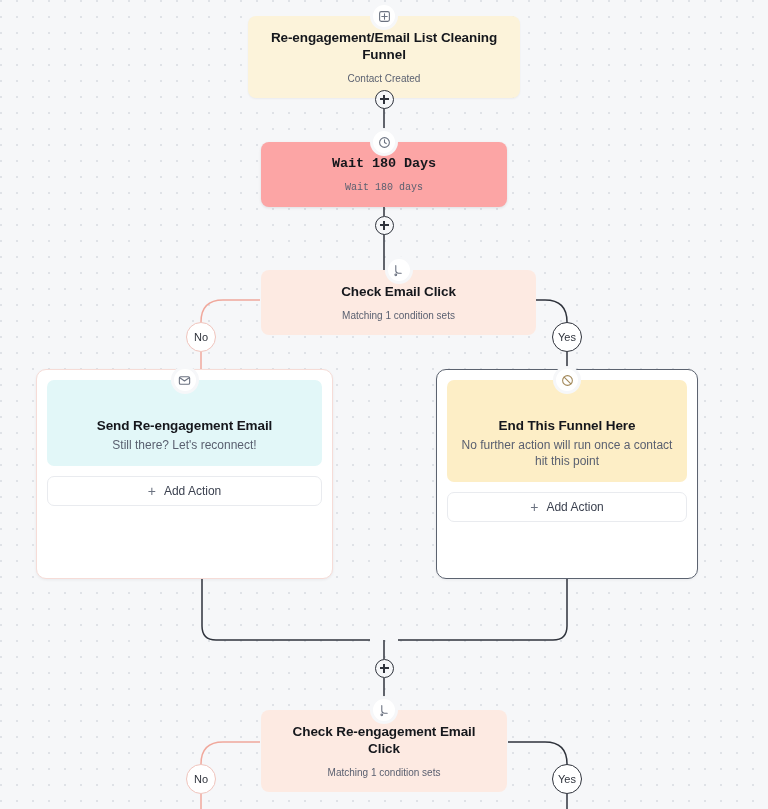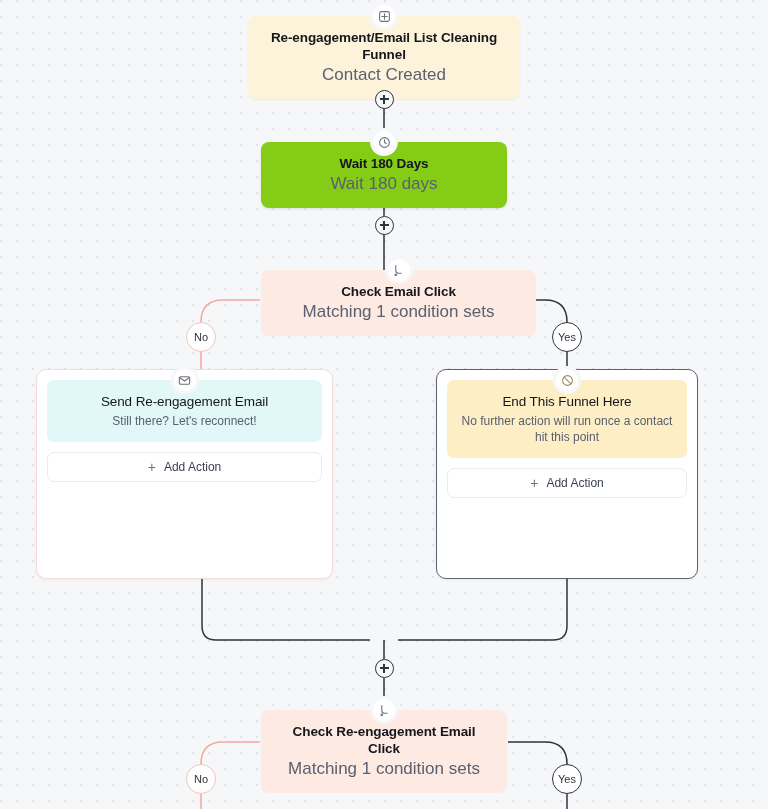--- a/index.html
+++ b/index.html
@@ -42,33 +42,34 @@
     padding: 14px 16px 13px 16px;
   }
   .node .title {
     font-size: 13.5px;
     font-weight: bold;
     color: #15171c;
     letter-spacing: -0.1px;
     line-height: 1.25;
   }
   .node .sub {
-    font-size: 17px;
+    font-size: 10px;
     color: #5a6070;
-    margin-top: 0;
+    margin-top: 8px;
     line-height: 1.32;
   }
 
   .node.trigger {
     background: #fcf3da;
     box-shadow: 0 1px 2px rgba(16, 20, 30, 0.05);
   }
   .node.wait {
-    background: #84cc16;
+    background: #fca5a5;
     box-shadow: 0 1px 3px rgba(16, 20, 30, 0.10);
+    font-family: Liberation Mono, monospace;
   }
   .node.condition {
     background: #fdeae2;
   }
 
   
   .node-icon {
     position: absolute;
     top: -11px;
     left: 50%;
@@ -106,23 +107,24 @@
     position: relative;
     box-sizing: border-box;
     border-radius: 7px;
     text-align: center;
     padding: 14px 14px 13px 14px;
     margin-bottom: 10px;
   }
   .group .inner-node:last-of-type { margin-bottom: 0; }
   .group .inner-node .title {
     font-size: 13.5px;
-    font-weight: normal;
+    font-weight: bold;
     color: #15171c;
     letter-spacing: -0.1px;
+    margin-top: 24px;
   }
   .group .inner-node .sub {
     font-size: 12px;
     color: #5a6070;
     margin-top: 4px;
     line-height: 1.35;
   }
 
   
   .add-action {

